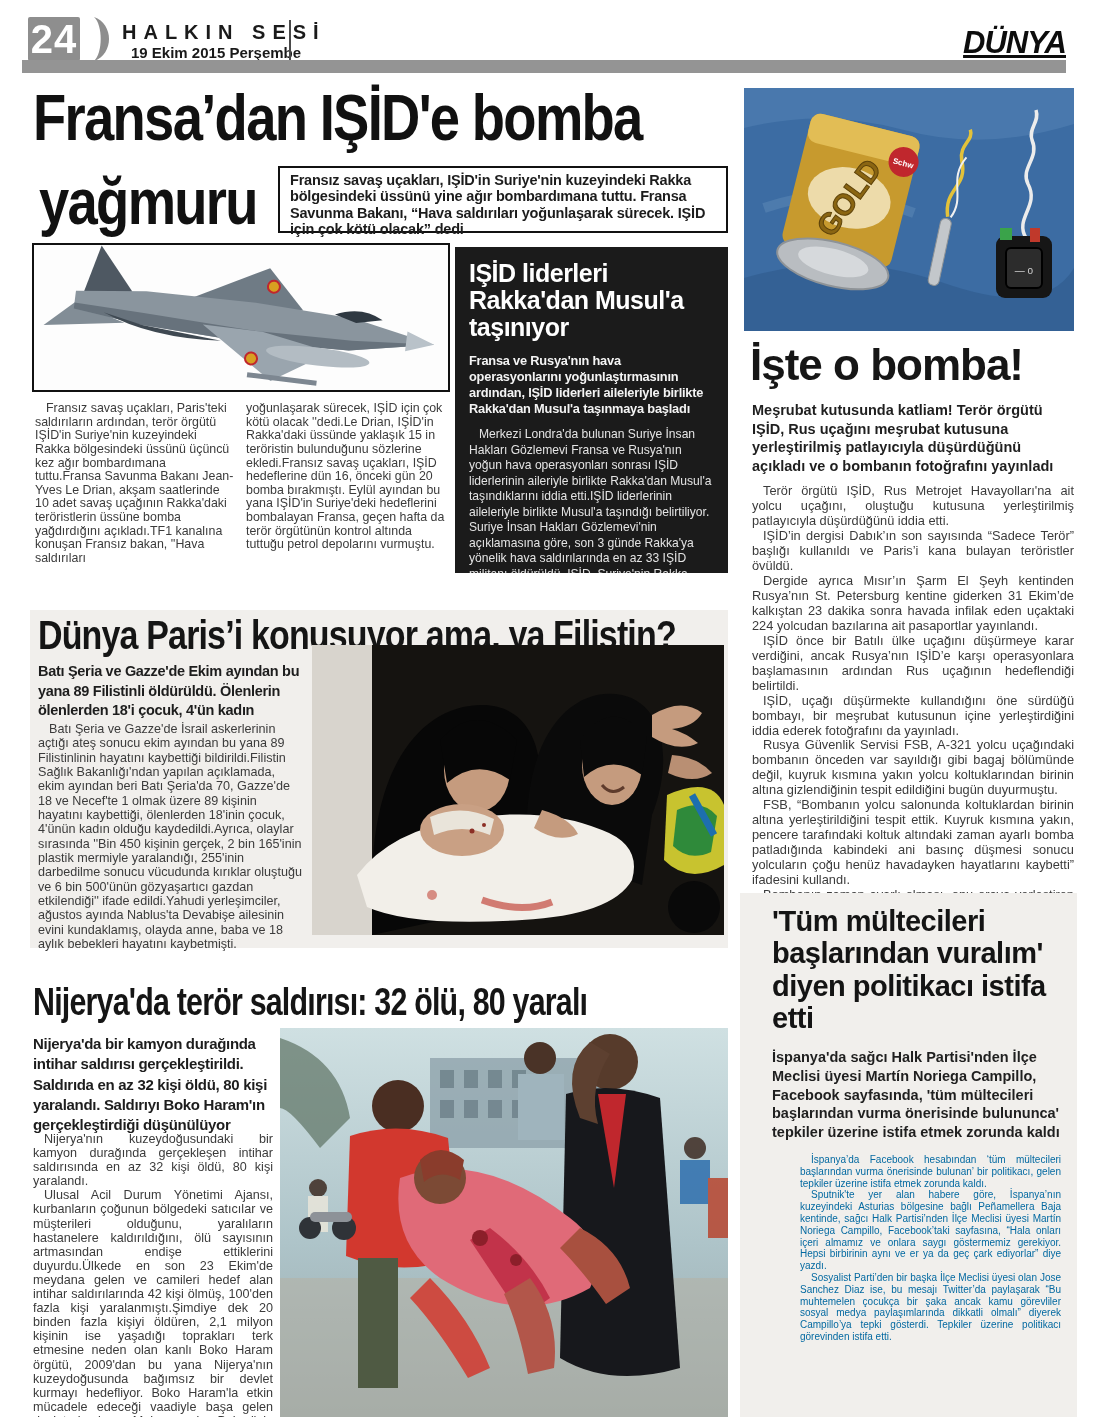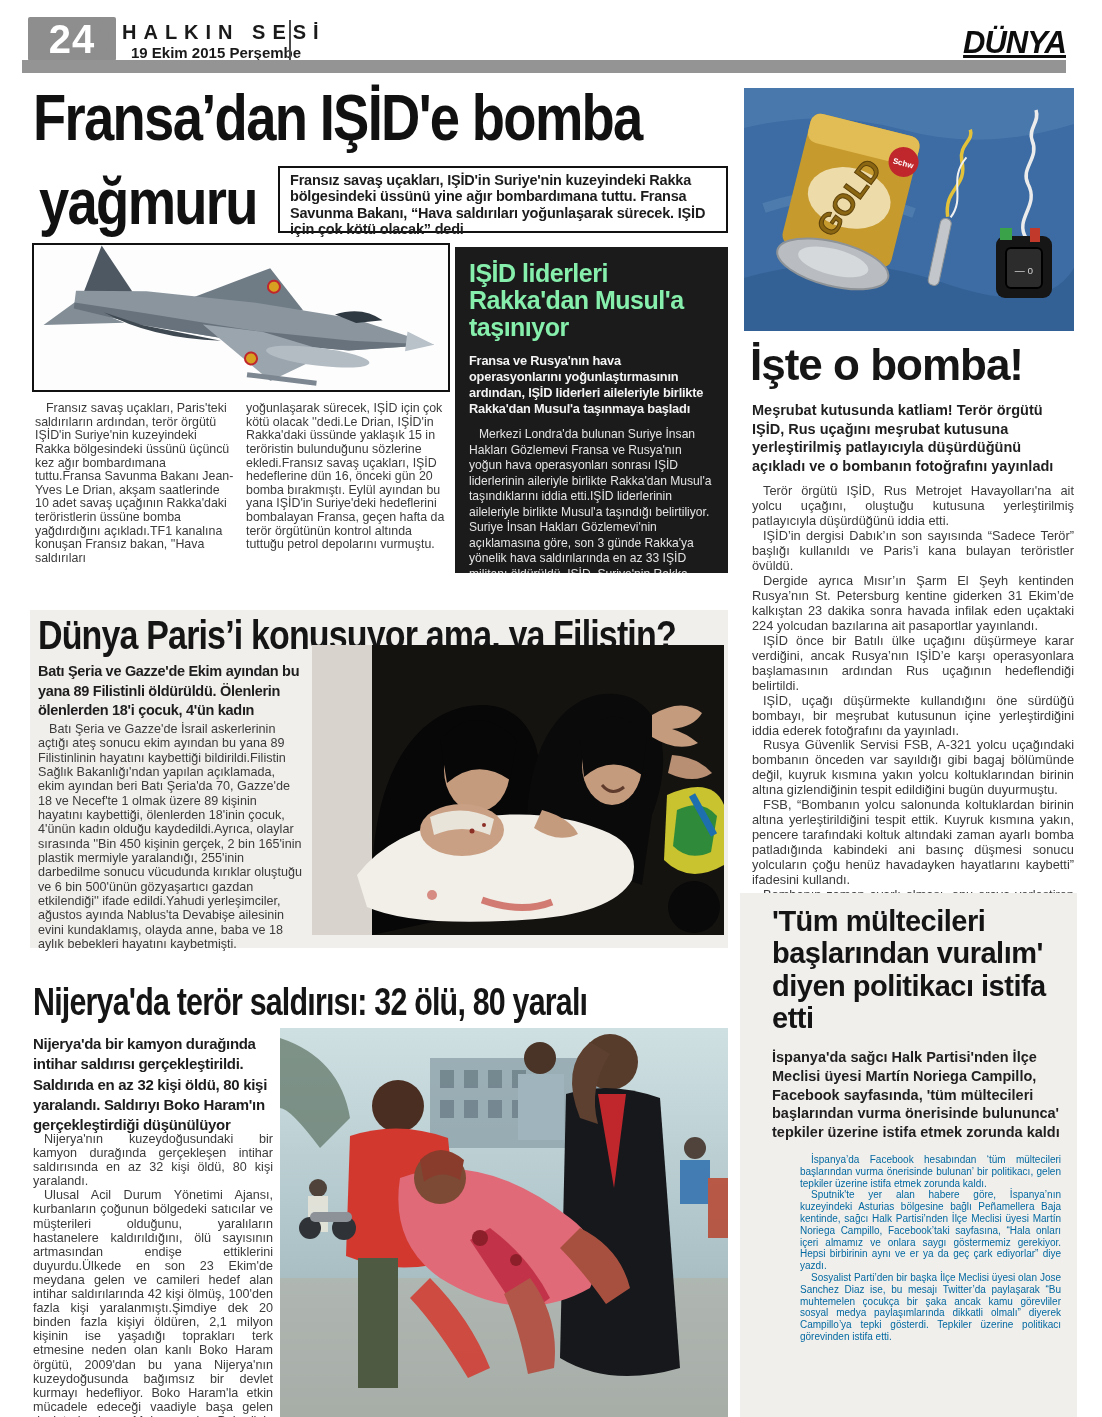--- a/index.html
+++ b/index.html
@@ -9,21 +9,21 @@
     font-family:"Liberation Sans", sans-serif;
   }
   .abs { position:absolute; }
   p { margin:0; }
   .justify { text-align:justify; }
   .indent p { text-indent:11px; }
   .cond { display:inline-block; transform-origin:left top; white-space:nowrap; }
 
   
   .pageno {
-    left:28px; top:17px; width:88px; height:44px; background:#8e8e8e;
+    left:28px; top:17px; width:52px; height:44px; background:#8e8e8e;
     color:#ffffff; font-size:40px; font-weight:bold; text-align:center;
     line-height:44px; letter-spacing:1px; border-radius:2px;
   }
   .masthead { left:122px; top:21px; font-size:20px; font-weight:bold; letter-spacing:7px; color:#1a1a1a; }
   .mastdate { left:131px; top:44px; font-size:15px; font-weight:bold; color:#1a1a1a; }
   .mastdivider { left:289px; top:20px; width:2px; height:42px; background:#4a4a4a; }
   .section-name { left:880px; top:25px; width:186px; text-align:right; font-size:31px; font-weight:bold; font-style:italic; letter-spacing:-1px; color:#0d0d0d;text-decoration:underline; }
   .graybar { left:22px; top:60px; width:1044px; height:13px; background:#949494; }
 
   
@@ -34,21 +34,21 @@
     line-height:1.13; letter-spacing:-0.2px; background:#fff; color:#1c1c1c;
   }
   .photo-frame { border:2px solid #111; box-sizing:border-box; overflow:hidden; background:#fff; }
   .bodycol { font-size:12.4px; line-height:1.1; color:#3b3b3b; }
 
   
   .blackbox {
     left:455px; top:247px; width:273px; height:326px; background:#1b1b1b;
     box-sizing:border-box; padding:13px 14px; color:#f4f4f4; overflow:hidden;
   }
-  .blackbox .bb-title { font-size:25px; font-weight:bold; line-height:1.08; letter-spacing:-0.5px; color:#86efac; }
+  .blackbox .bb-title { font-size:25px; font-weight:bold; line-height:1.08; letter-spacing:-0.5px; color:#ffffff; }
   .blackbox .bb-sub { margin-top:12px; font-size:12.8px; font-weight:bold; line-height:1.26; letter-spacing:-0.2px; }
   .blackbox .bb-body { margin-top:10px; font-size:12.1px; line-height:1.28; color:#e4e4e4; }
   .blackbox .bb-body p { text-indent:10px; }
 
   
   .bomba-headline { left:750px; top:340px; font-size:44px; font-weight:bold; letter-spacing:-1px; color:#161616; }
   .bomba-sub { left:752px; top:401px; width:318px; font-size:14.5px; font-weight:bold; line-height:1.28; color:#1f1f1f; }
   .bomba-body { left:752px; top:484px; width:322px; font-size:12.8px; line-height:1.17; color:#3b3b3b; }
 
   

